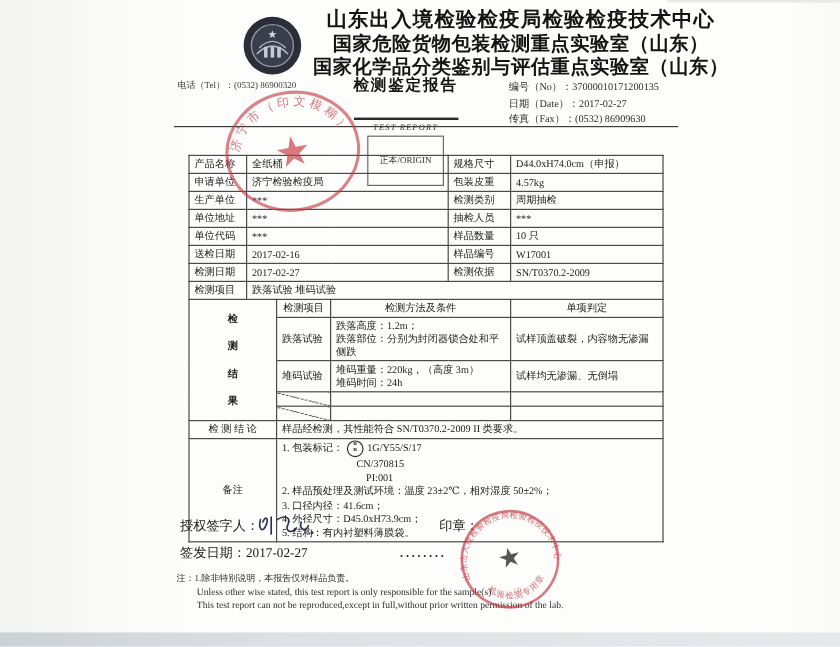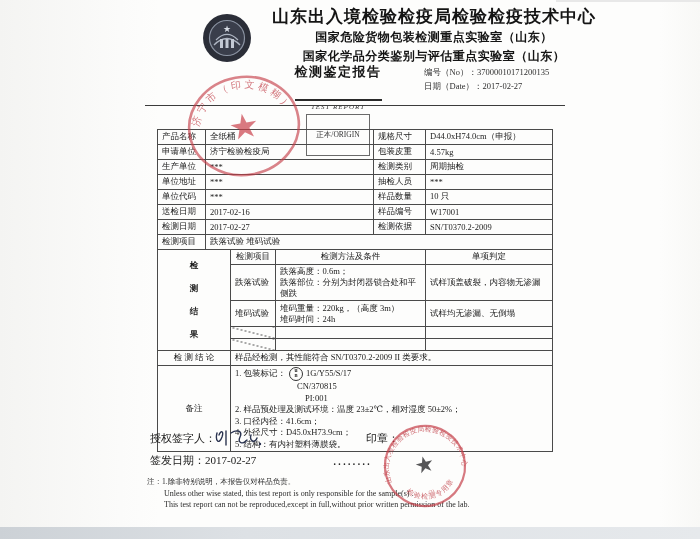--- a/index.html
+++ b/index.html
@@ -5,21 +5,21 @@
   html,body{margin:0;padding:0;}
   body{width:700px;height:539px;background:#ffffff;overflow:hidden;
        font-family:"Liberation Serif","DejaVu Serif",serif;color:#1c1c1c;}
   .page{position:relative;width:700px;height:539px;
         background:linear-gradient(90deg,#f4f4f2 0px,#fbfbfa 120px,#fdfdfc 160px,#fdfdfc 660px,#f8f8f6 700px);}
   .abs{position:absolute;}
 
   
   .org{left:238px;top:6px;width:392px;text-align:center;font-weight:bold;color:#141414;}
   .org .l1{font-size:17px;letter-spacing:1px;line-height:22px;}
-  .org .l2,.org .l3{font-size:12px;letter-spacing:.5px;line-height:19px;}
+  .org .l2,.org .l3{font-size:16px;letter-spacing:.5px;line-height:19px;}
 
   .contact{left:148px;top:64px;font-size:7.5px;color:#3a3a3a;line-height:13px;white-space:nowrap;}
 
   .titleblock{left:263px;top:62px;width:150px;text-align:center;}
   .titleblock .t{font-size:13px;font-weight:bold;letter-spacing:1.5px;color:#161616;
                  border-bottom:2px solid #2a2a2a;display:inline-block;padding-bottom:18px;}
   .titleblock .sub{font-size:7px;letter-spacing:1px;color:#333;margin-top:2px;font-style:italic;}
   .titleblock .origin{display:inline-block;border:1px solid #6a6a6a;font-size:7.5px;
                       padding:15px 9px;margin-top:3px;color:#333;background:#fdfdfc;}
 
@@ -79,31 +79,33 @@
     <text x="26" y="20" font-size="9" fill="#d8dde6" text-anchor="middle">★</text>
   </svg>
 
   <div class="abs org">
     <div class="l1">山东出入境检验检疫局检验检疫技术中心</div>
     <div class="l2">国家危险货物包装检测重点实验室（山东）</div>
     <div class="l3">国家化学品分类鉴别与评估重点实验室（山东）</div>
   </div>
 
   <div class="abs contact">
+    <div>电话（Tel）：(0532) 86900320</div>
   </div>
 
   <div class="abs titleblock">
     <span class="t">检测鉴定报告</span>
     <div class="sub">TEST REPORT</div>
     <div><span class="origin">正本/ORIGIN</span></div>
   </div>
 
   <div class="abs meta">
     <div>编号（No）：37000010171200135</div>
     <div>日期（Date）：2017-02-27</div>
+    <div>传真（Fax）：(0532) 86909630</div>
   </div>
 
   <div class="abs hline"></div>
 
   <table class="main">
     <colgroup>
       <col style="width:48px">
         <col style="width:25px">
         <col style="width:45px">
       <col style="width:98px">
@@ -164,21 +166,21 @@
         <span>结</span>
         <span>果</span>
       </td>
       <td class="lbl center">检测项目</td>
       <td class="lbl center" colspan="2">检测方法及条件</td>
       <td class="lbl center">单项判定</td>
     </tr>
     <tr style="height:28px">
       <td class="val">跌落试验</td>
       <td class="methodcell small" colspan="2">
-        <div>跌落高度：0.6m；</div>
+        <div>跌落高度：1.2m；</div>
         <div>跌落部位：分别为封闭器锁合处和平侧跌</div>
       </td>
       <td class="val">试样顶盖破裂，内容物无渗漏</td>
     </tr>
     <tr style="height:26px">
       <td class="val">堆码试验</td>
       <td class="methodcell small" colspan="2">
         <div>堆码重量：220kg，（高度 3m）</div>
         <div>堆码时间：24h</div>
       </td>

